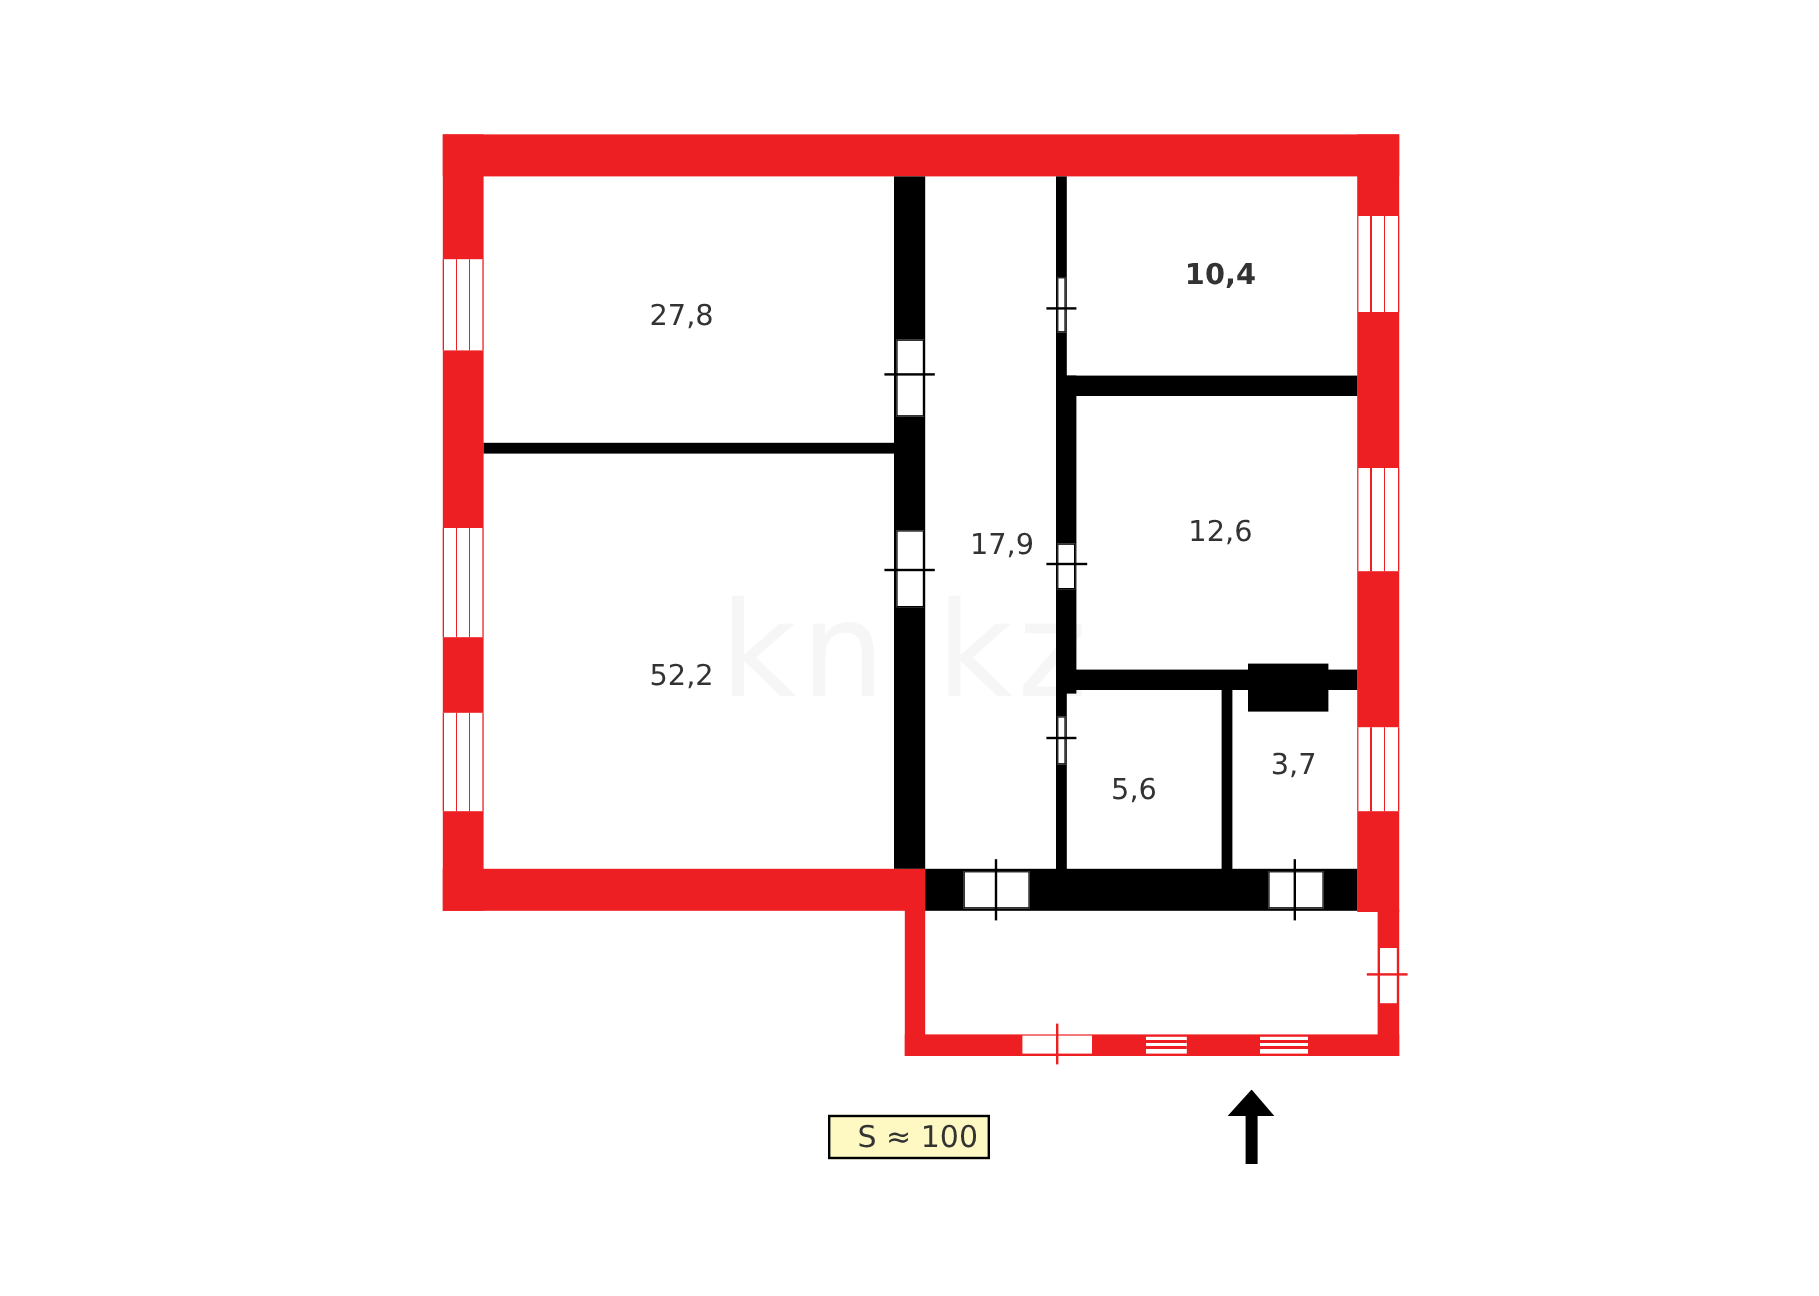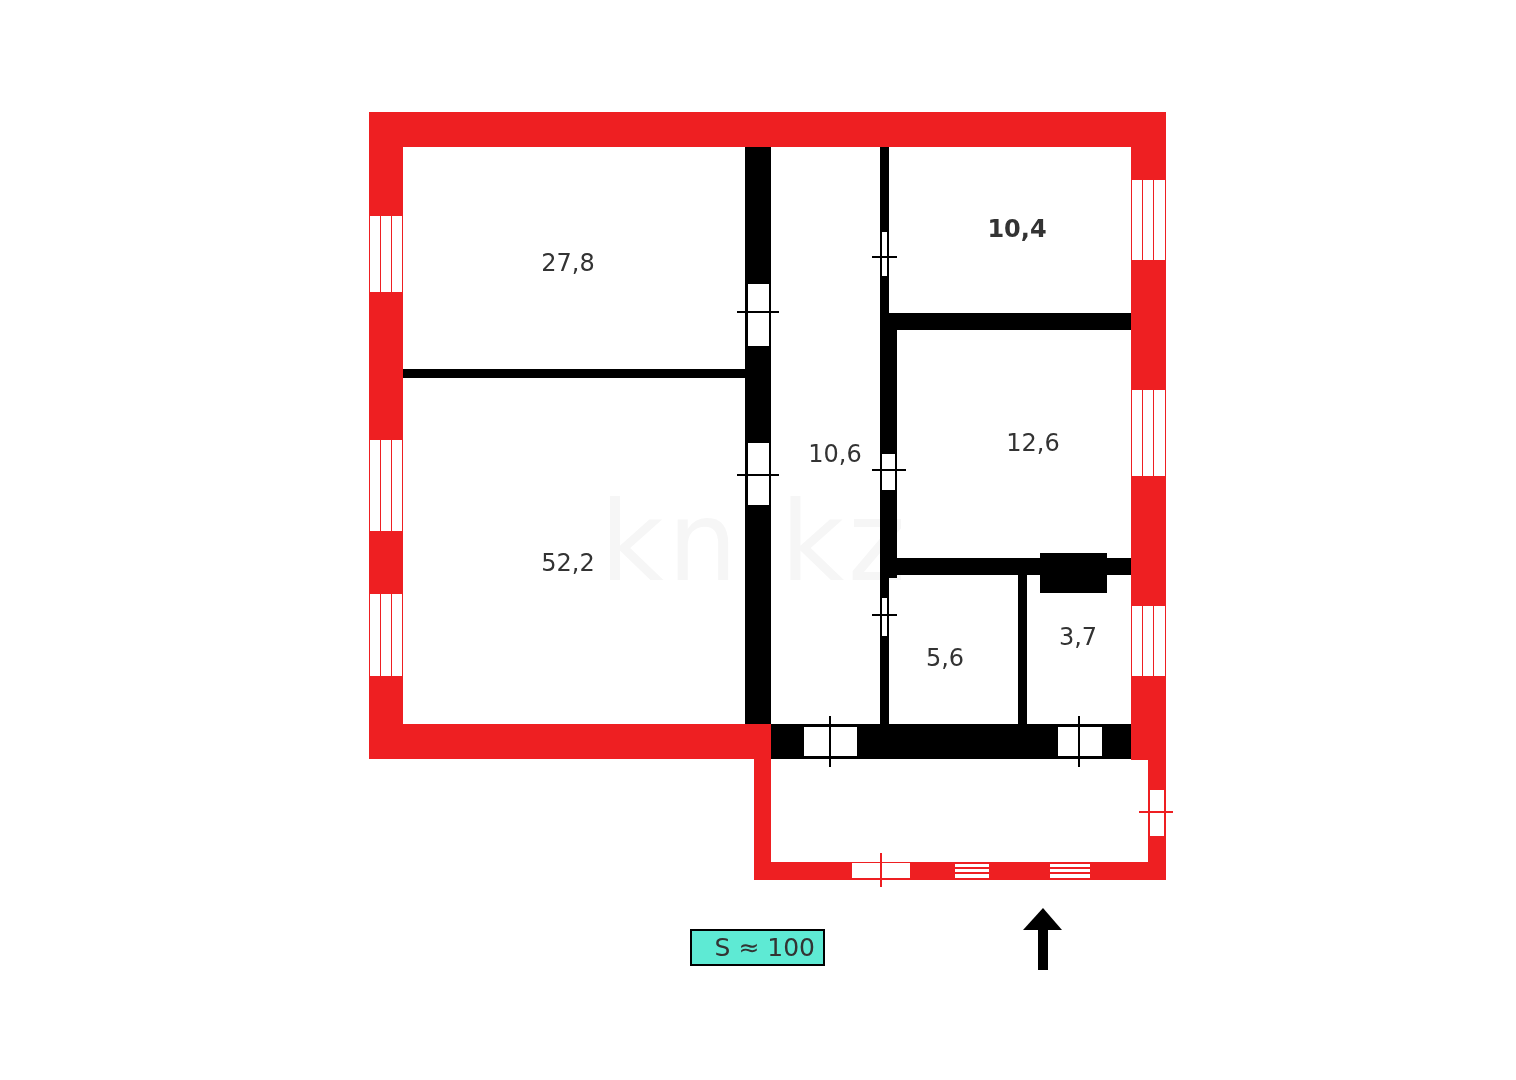--- a/index.html
+++ b/index.html
@@ -13,21 +13,21 @@
   .win-v { position: absolute; background: #ffffff; border-left: 1px solid #ee1f22; border-right: 1px solid #ee1f22;
            box-sizing: border-box;
            background-image: linear-gradient(to right, transparent 0, transparent 10px, #ee1f22 10px, #ee1f22 11px, transparent 11px, transparent 21px, #ee1f22 21px, #ee1f22 22px, transparent 22px); }
   .win-h { position: absolute; background: #ffffff; box-sizing: border-box;
            background-image: linear-gradient(to bottom, transparent 0, transparent 3px, #ee1f22 3px, #ee1f22 5px, transparent 5px, transparent 8px, #ee1f22 8px, #ee1f22 10px, transparent 10px); }
   .door { position: absolute; background: #ffffff; box-sizing: border-box; border: 1px solid #000; }
   .door-red { position: absolute; background: #ffffff; box-sizing: border-box; }
   .line-blk { position: absolute; background: #000; }
   .line-red { position: absolute; background: #ee1f22; }
   .area-box { position: absolute; left: 690px; top: 929px; width: 135px; height: 37px; border: 2px solid #000;
-              box-sizing: border-box; background: #5eead4; font-size: 25px; color: #333; text-align: right;
+              box-sizing: border-box; background: #fef9c3; font-size: 25px; color: #333; text-align: right;
               padding-right: 8px; line-height: 33px; font-family: "DejaVu Sans", sans-serif; }
   .watermark { position: absolute; left: 600px; top: 478px; font-size: 110px; color: #f6f6f6;
                font-family: "DejaVu Sans", sans-serif; letter-spacing: 4px; }
 </style>
 </head>
 <body>
 
 <div>
 
   <div class="watermark">kn.kz</div>
@@ -78,23 +78,23 @@
   <div class="line-blk" style="left:872px;top:469px;width:34px;height:2px;"></div>
   <div class="door" style="left:881px;top:597px;width:7px;height:40px;"></div>
   <div class="line-blk" style="left:872px;top:614px;width:25px;height:2px;"></div>
   <div class="door" style="left:803px;top:726px;width:55px;height:31px;"></div>
   <div class="line-blk" style="left:829px;top:716px;width:2px;height:51px;"></div>
   <div class="door" style="left:1057px;top:726px;width:46px;height:31px;"></div>
   <div class="line-blk" style="left:1078px;top:716px;width:2px;height:51px;"></div>
 
   <div class="room-label" style="left:568px;top:263px;">27,8</div>
   <div class="room-label" style="left:568px;top:563px;">52,2</div>
-  <div class="room-label" style="left:835px;top:454px;">10,6</div>
+  <div class="room-label" style="left:835px;top:454px;">17,9</div>
   <div class="room-label" style="left:1017px;top:229px;font-weight:bold;">10,4</div>
-  <div class="room-label" style="left:1017px;top:443px;margin-left:16px;">12,6</div>
+  <div class="room-label" style="left:1017px;top:443px;">12,6</div>
   <div class="room-label" style="left:945px;top:658px;">5,6</div>
   <div class="room-label" style="left:1078px;top:637px;">3,7</div>
 
   <div class="area-box">S ≈ 100</div>
 
   <svg class="abs" style="left:1023px;top:908px;" width="40" height="62" viewBox="0 0 40 62">
     <polygon points="20,0 39,22 0,22" fill="#000"></polygon>
     <rect x="15" y="20" width="10" height="42" fill="#000"></rect>
   </svg>
 

